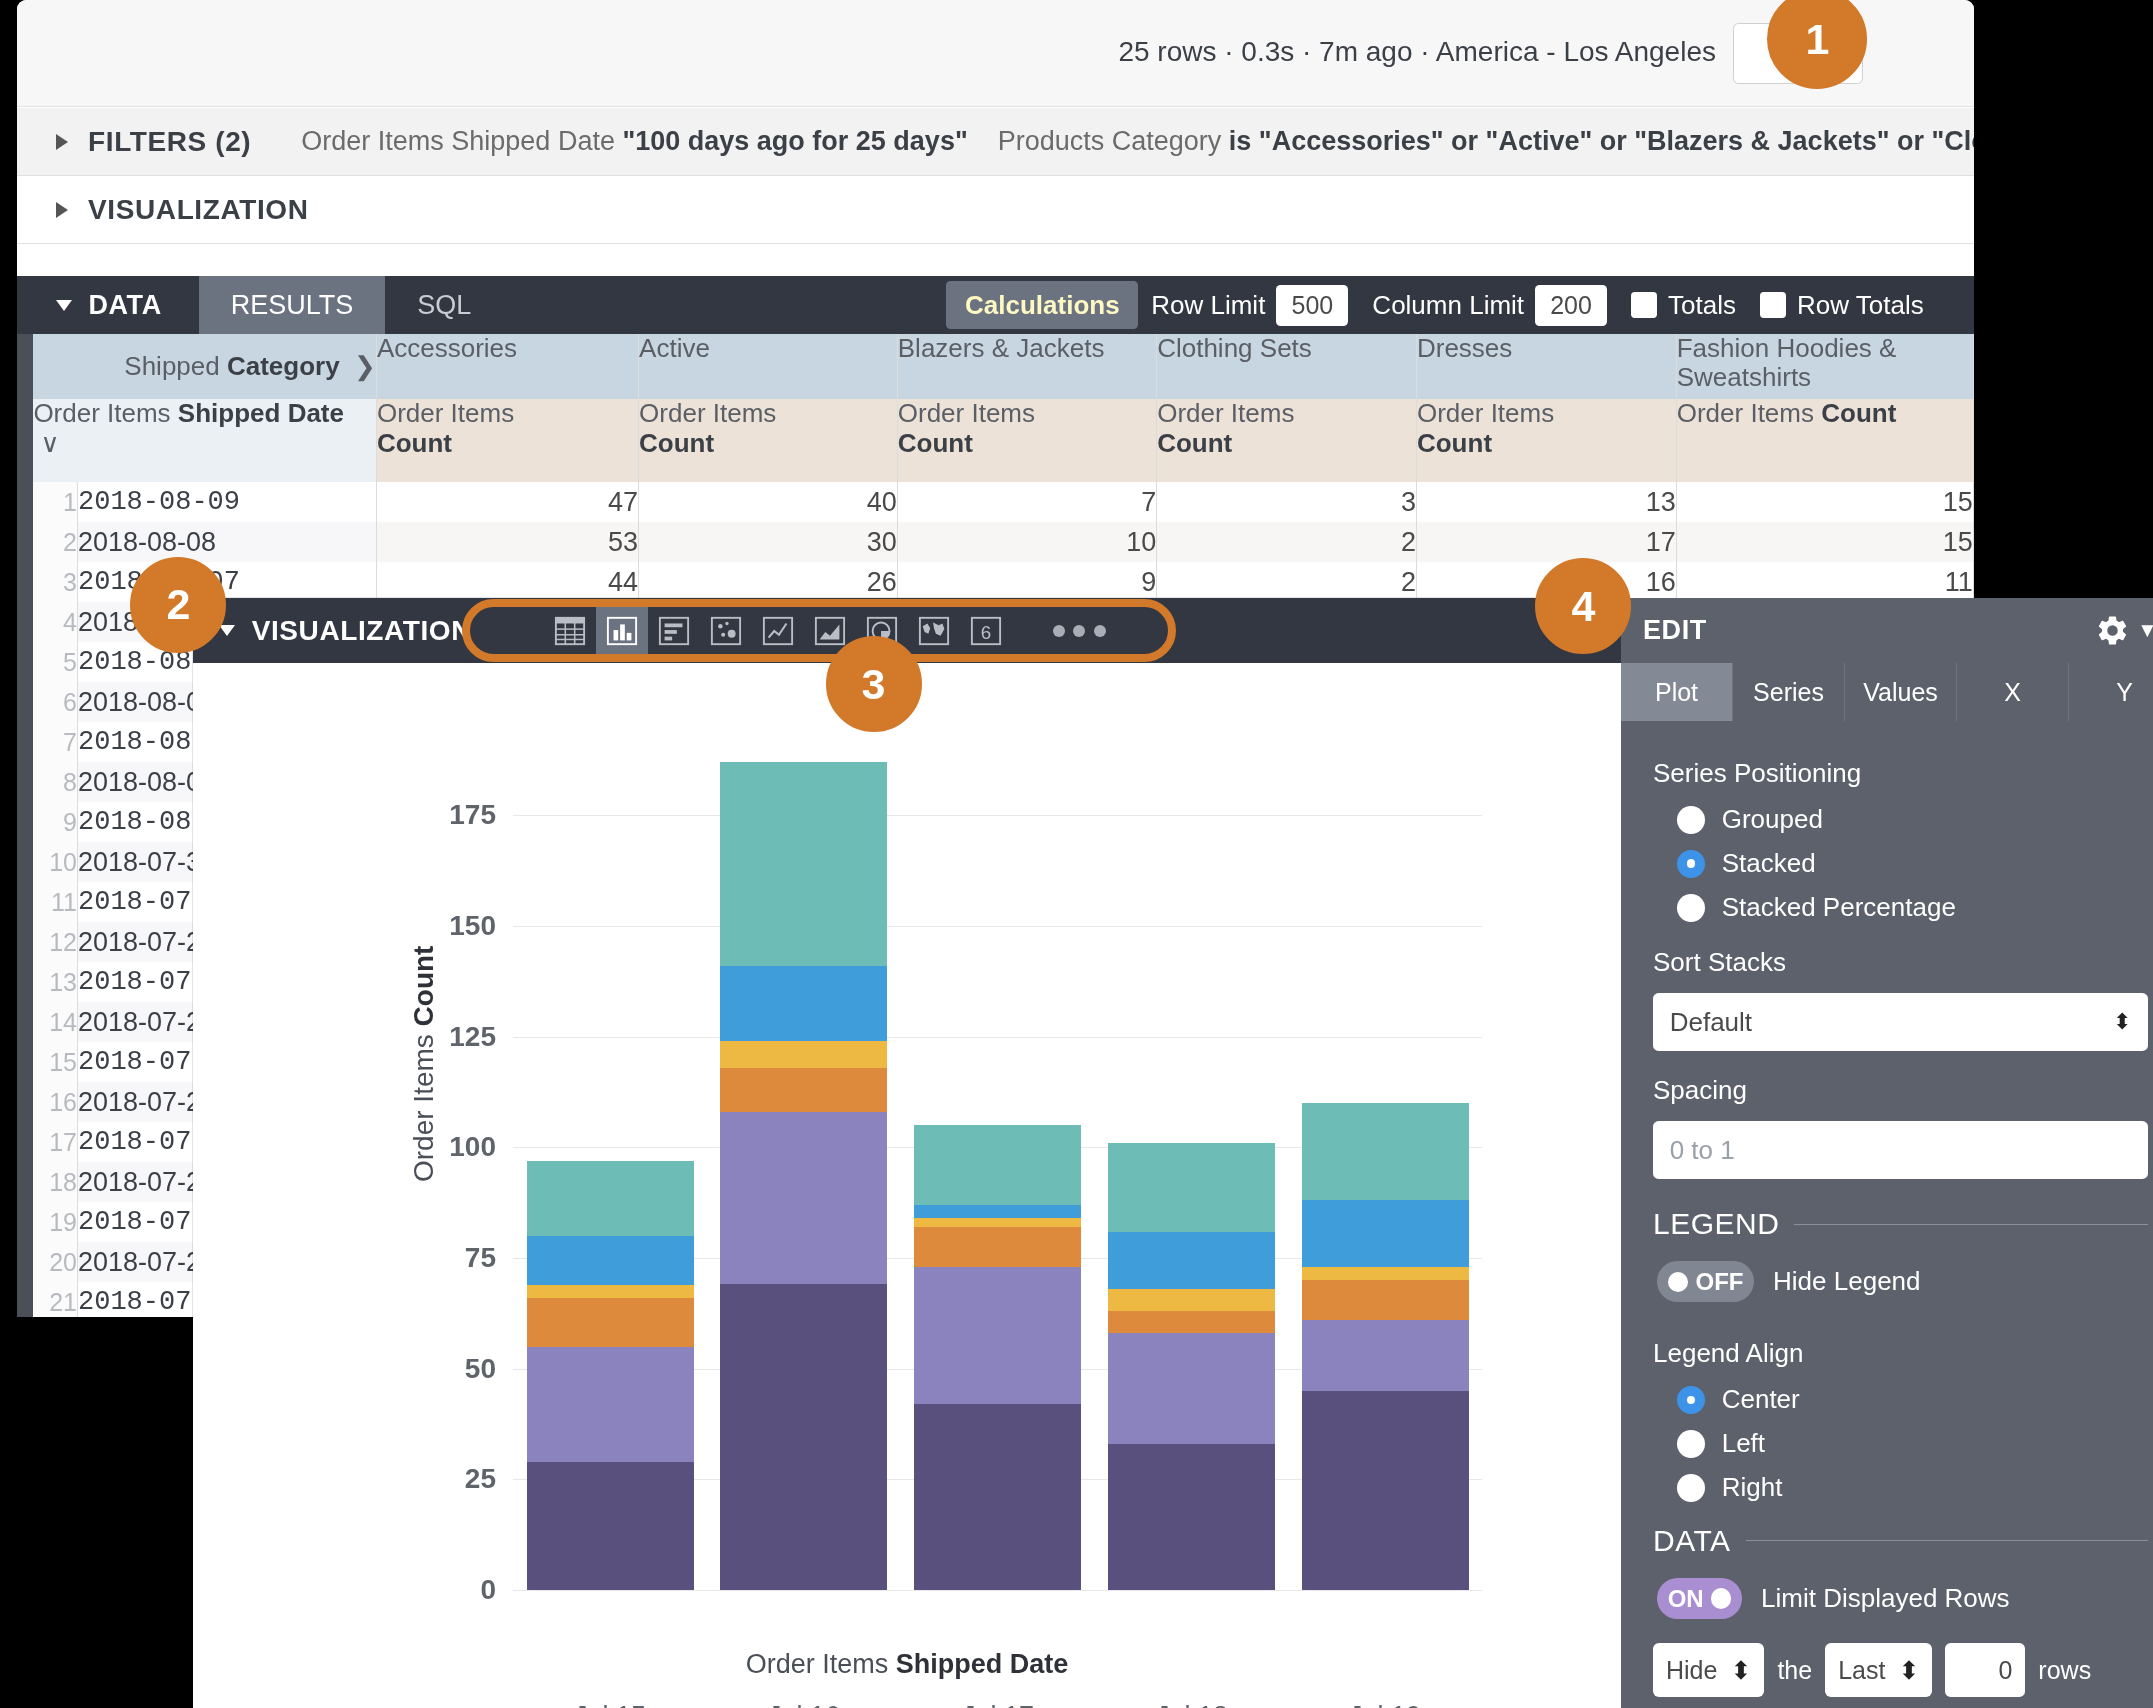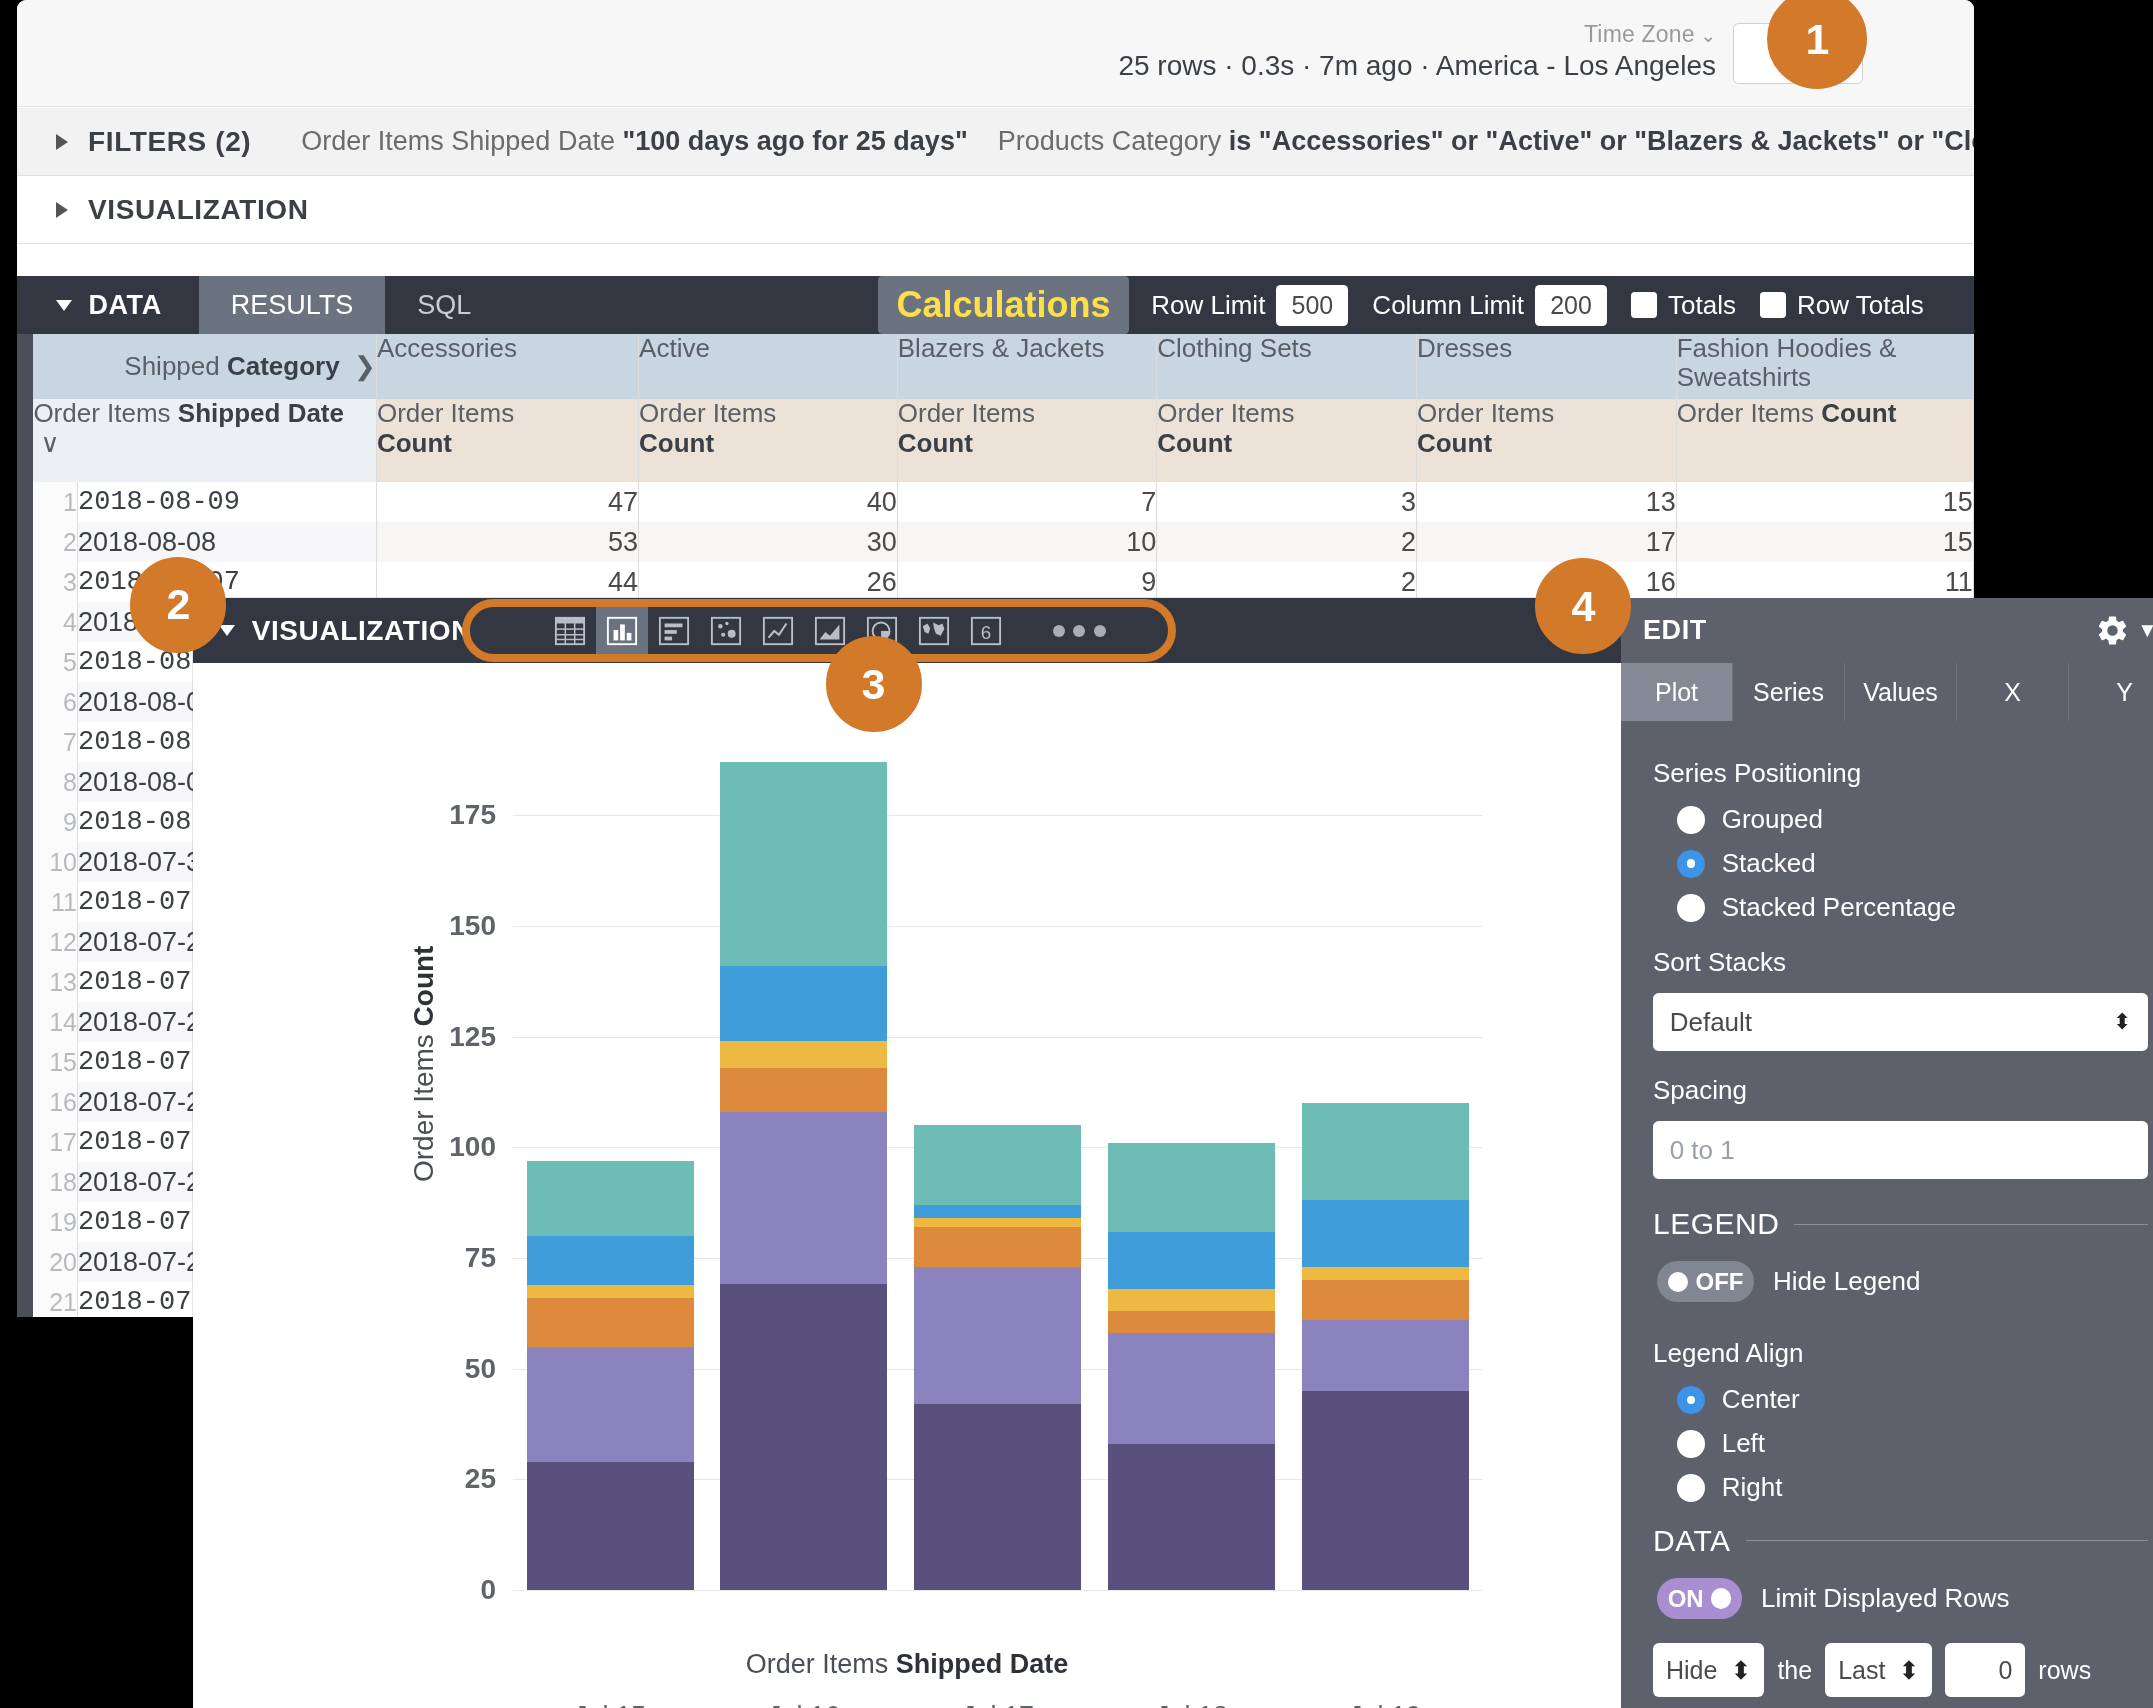--- a/index.html
+++ b/index.html
@@ -76,22 +76,22 @@
   }
   .subtab {
     display:flex;align-items:center;padding:0 32px;font-size:27px;
     color:#c9ccd2;cursor:pointer;
   }
   .subtab.active { background:#6b7280; color:#ffffff; }
   #data-bar-right {
     margin-left:auto; display:flex; align-items:center; padding-right:26px; gap:0;
   }
   #calc-btn {
-    background:#6b7280;color:#fde047;font-size:36px;font-weight:bold;
-    padding:8.3px 18.6px;border-radius:4.6px;margin-right:22px;cursor:pointer;
+    background:#6b7280;color:#fef9c3;font-size:26px;font-weight:bold;
+    padding:8.3px 18.6px;border-radius:4.6px;margin-right:13px;cursor:pointer;
   }
   .limit-lbl { color:#fff; font-size:26px; margin-right:11px;}
   .limit-input {
     width:72px;height:41px;background:#fff;border-radius:4.6px;border:none;
     color:#4a4a4a;font-size:25px;text-align:center;margin-right:24px;
     font-family:"Liberation Sans",sans-serif;
   }
   .cbx {
     width:26px;height:26px;background:#fff;border-radius:3.7px;margin-right:11px;
     display:inline-block;cursor:pointer;
@@ -265,23 +265,20 @@
     position:absolute; border:8.3px solid #d2792a; border-radius:927px; z-index:40;
   }
 </style>
 </head>
 <body>
 
 <div id="explore-window">
 
   <div id="topbar">
     <div id="tz-wrap">
-      <div>
-        <span id="tz-label">Time Zone</span><span id="tz-caret">⌄</span>
-      </div>
       <div id="runstats">25 rows  ·  0.3s  ·  7m ago  ·  America - Los Angeles</div>
     </div>
     <div id="run-button">Run</div>
   </div>
 
   <div id="filters-row">
     <div class="tri-right"></div>
     <span class="sec-title">FILTERS (2)</span>
     <span id="filter-text">
       <span>Order Items Shipped Date</span>

